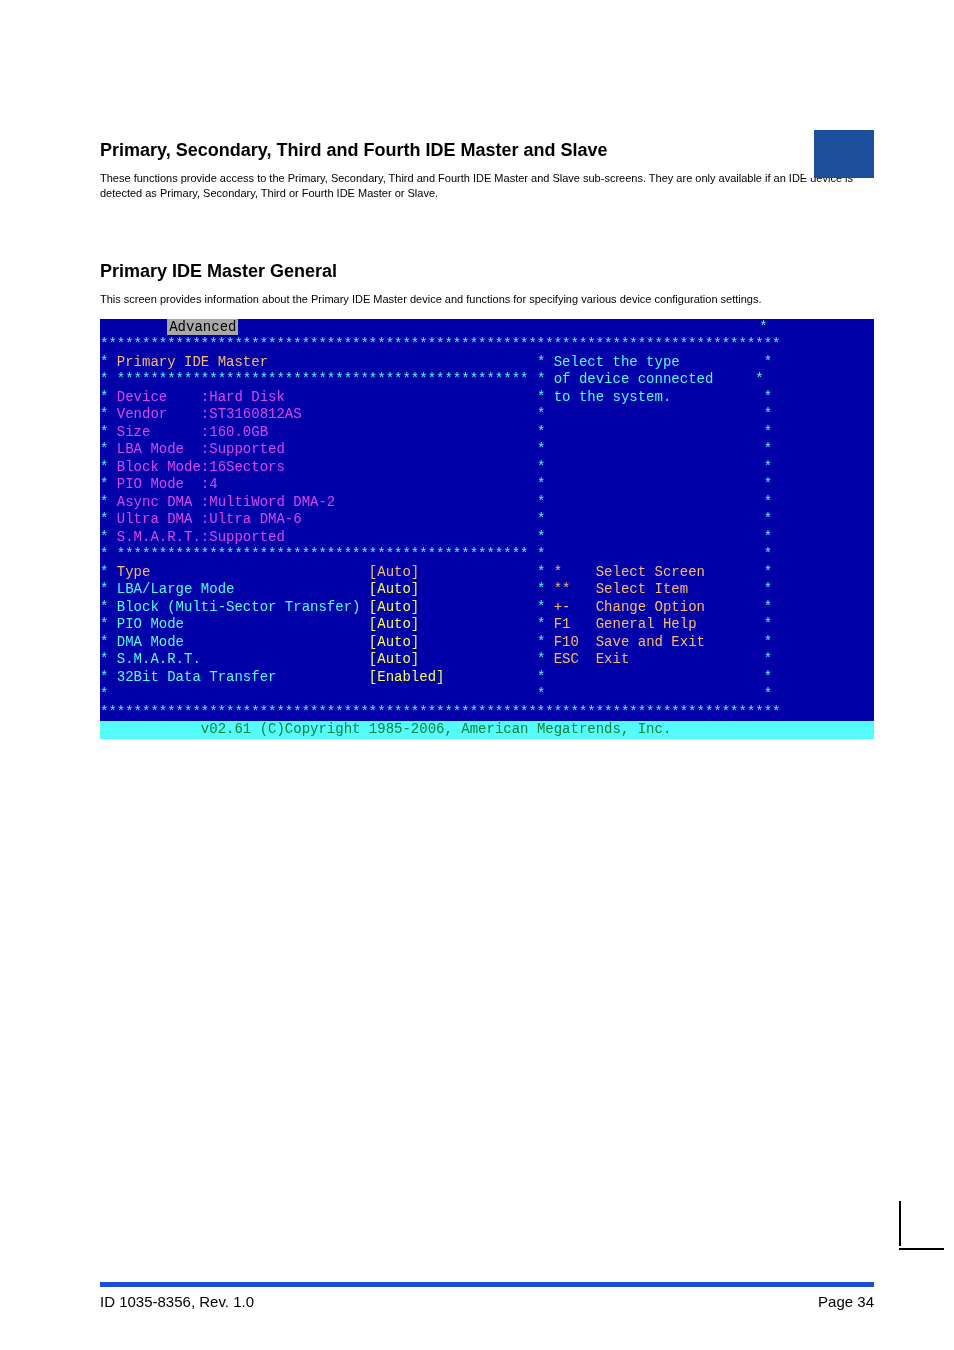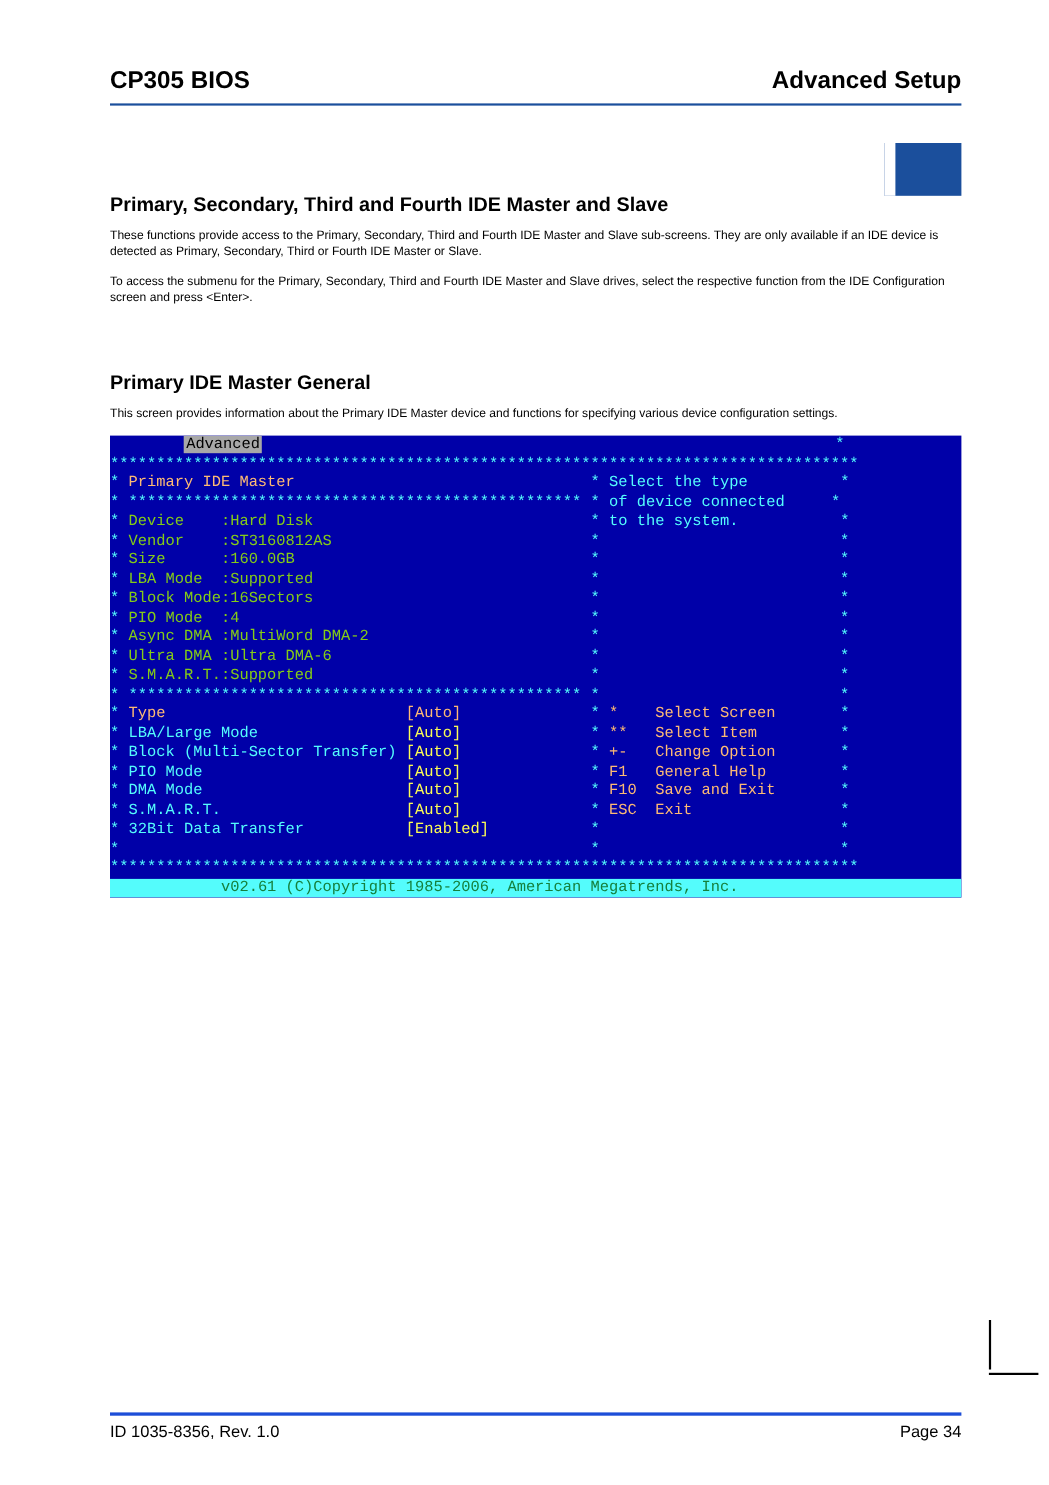--- a/index.html
+++ b/index.html
@@ -10,44 +10,39 @@
   .corner-badge { position: absolute; right: 80px; top: 130px; width: 70px; height: 48px; background: #1b4f9c; }
   .corner-badge::before { content: ""; position: absolute; top: 0; left: 0; width: 10px; height: 48px; background: #fff; }
   .h3 { font-size: 18px; font-weight: bold; margin-top: 60px; margin-bottom: 10px; }
   .h3.first { margin-top: 80px; }
   .para { font-size: 11px; line-height: 1.35; margin-bottom: 12px; }
   .terminal { background: #0000a8; color: #a8a8a8; font-family: "Courier New", monospace; font-size: 14px; line-height: 1.25; padding: 0; width: 100%; margin-top: 10px; white-space: pre; overflow: hidden; }
   .t-line { display: block; }
   .cyan { color: #54fcfc; }
   .yellow { color: #fcfc54; }
   .white { color: #fdba74; }
-  .gray { color: #84cc16; }
+  .gray { color: #d946ef; }
   .tab-active { background: #a8a8a8; color: #000000; padding: 0 2px; }
   .status-bar { background: #54fcfc; color: #0000a8; display: block; }
   .status-bar .dark { color: #15803d; }
-  .footer-row { position: absolute; bottom: 40px; left: 100px; right: 80px; display: flex; justify-content: space-between; border-top: 3px solid #1d4ed8; padding-top: 6px; font-size: 15px; }
+  .footer-row { position: absolute; bottom: 40px; left: 100px; right: 80px; display: flex; justify-content: space-between; border-top: 5px solid #1d4ed8; padding-top: 6px; font-size: 15px; }
   .bottom-right-lines { position: absolute; bottom: 100px; right: 10px; }
   .bottom-right-lines .v { width: 2px; height: 45px; background: #000; display: inline-block; }
   .bottom-right-lines .h { width: 45px; height: 2px; background: #000; display: inline-block; vertical-align: bottom; margin-left: -2px; }
 </style>
 </head>
 <body>
 
 <div class="page">
 
-  <div class="header-row">
-    <div class="header-left">CP305 BIOS</div>
-    <div class="header-right">Advanced Setup</div>
-  </div>
 
   <div class="corner-badge"></div>
 
   <div class="h3 first">Primary, Secondary, Third and Fourth IDE Master and Slave</div>
   <p class="para">These functions provide access to the Primary, Secondary, Third and Fourth IDE Master and Slave sub-screens. They are only available if an IDE device is detected as Primary, Secondary, Third or Fourth IDE Master or Slave.</p>
-  <p class="para">To access the submenu for the Primary, Secondary, Third and Fourth IDE Master and Slave drives, select the respective function from the IDE Configuration screen and press &lt;Enter&gt;.</p>
 
   <div class="h3">Primary IDE Master General</div>
   <p class="para">This screen provides information about the Primary IDE Master device and functions for specifying various device configuration settings.</p>
 
   <div class="terminal" id="terminal"><span class="t-line"><span class="gray">        </span><span class="tab-active">Advanced</span><span class="gray">                                                              </span><span class="cyan">*</span></span><span class="t-line"><span class="cyan">*********************************************************************************</span></span><span class="t-line"><span class="cyan">* </span><span class="white">Primary IDE Master                                </span><span class="cyan">* </span><span class="cyan">Select the type          </span><span class="cyan">*</span></span><span class="t-line"><span class="cyan">* </span><span class="cyan">*************************************************</span><span class="cyan"> * </span><span class="cyan">of device connected     </span><span class="cyan">*</span></span><span class="t-line"><span class="cyan">* </span><span class="gray">Device    :Hard Disk                              </span><span class="cyan">* </span><span class="cyan">to the system.           </span><span class="cyan">*</span></span><span class="t-line"><span class="cyan">* </span><span class="gray">Vendor    :ST3160812AS                            </span><span class="cyan">*</span><span class="gray">                          </span><span class="cyan">*</span></span><span class="t-line"><span class="cyan">* </span><span class="gray">Size      :160.0GB                                </span><span class="cyan">*</span><span class="gray">                          </span><span class="cyan">*</span></span><span class="t-line"><span class="cyan">* </span><span class="gray">LBA Mode  :Supported                              </span><span class="cyan">*</span><span class="gray">                          </span><span class="cyan">*</span></span><span class="t-line"><span class="cyan">* </span><span class="gray">Block Mode:16Sectors                              </span><span class="cyan">*</span><span class="gray">                          </span><span class="cyan">*</span></span><span class="t-line"><span class="cyan">* </span><span class="gray">PIO Mode  :4                                      </span><span class="cyan">*</span><span class="gray">                          </span><span class="cyan">*</span></span><span class="t-line"><span class="cyan">* </span><span class="gray">Async DMA :MultiWord DMA-2                        </span><span class="cyan">*</span><span class="gray">                          </span><span class="cyan">*</span></span><span class="t-line"><span class="cyan">* </span><span class="gray">Ultra DMA :Ultra DMA-6                            </span><span class="cyan">*</span><span class="gray">                          </span><span class="cyan">*</span></span><span class="t-line"><span class="cyan">* </span><span class="gray">S.M.A.R.T.:Supported                              </span><span class="cyan">*</span><span class="gray">                          </span><span class="cyan">*</span></span><span class="t-line"><span class="cyan">* </span><span class="cyan">*************************************************</span><span class="cyan"> *</span><span class="gray">                          </span><span class="cyan">*</span></span><span class="t-line"><span class="cyan">* </span><span class="white">Type                          </span><span class="white">[Auto]              </span><span class="cyan">* </span><span class="white">*    </span><span class="white">Select Screen       </span><span class="cyan">*</span></span><span class="t-line"><span class="cyan">* </span><span class="cyan">LBA/Large Mode                </span><span class="yellow">[Auto]              </span><span class="cyan">* </span><span class="white">**   </span><span class="white">Select Item         </span><span class="cyan">*</span></span><span class="t-line"><span class="cyan">* </span><span class="cyan">Block (Multi-Sector Transfer) </span><span class="yellow">[Auto]              </span><span class="cyan">* </span><span class="white">+-   </span><span class="white">Change Option       </span><span class="cyan">*</span></span><span class="t-line"><span class="cyan">* </span><span class="cyan">PIO Mode                      </span><span class="yellow">[Auto]              </span><span class="cyan">* </span><span class="white">F1   </span><span class="white">General Help        </span><span class="cyan">*</span></span><span class="t-line"><span class="cyan">* </span><span class="cyan">DMA Mode                      </span><span class="yellow">[Auto]              </span><span class="cyan">* </span><span class="white">F10  </span><span class="white">Save and Exit       </span><span class="cyan">*</span></span><span class="t-line"><span class="cyan">* </span><span class="cyan">S.M.A.R.T.                    </span><span class="yellow">[Auto]              </span><span class="cyan">* </span><span class="white">ESC  </span><span class="white">Exit                </span><span class="cyan">*</span></span><span class="t-line"><span class="cyan">* </span><span class="cyan">32Bit Data Transfer           </span><span class="yellow">[Enabled]           </span><span class="cyan">*</span><span class="gray">                          </span><span class="cyan">*</span></span><span class="t-line"><span class="cyan">*</span><span class="gray">                                                   </span><span class="cyan">*</span><span class="gray">                          </span><span class="cyan">*</span></span><span class="t-line"><span class="cyan">*********************************************************************************</span></span><span class="t-line"><span class="status-bar">            <span class="dark">v02.61 (C)Copyright 1985-2006, American Megatrends, Inc.</span>             </span></span></div>
 
   <div class="bottom-right-lines">
     <span class="v"></span><span class="h"></span>
   </div>
 

